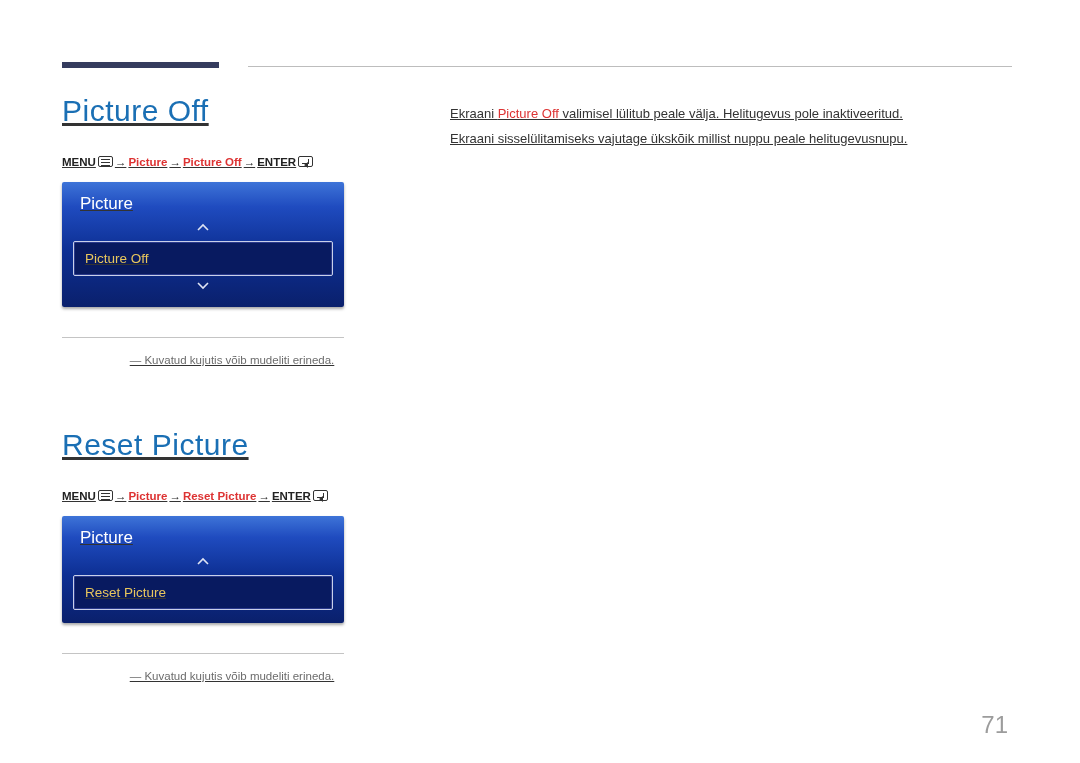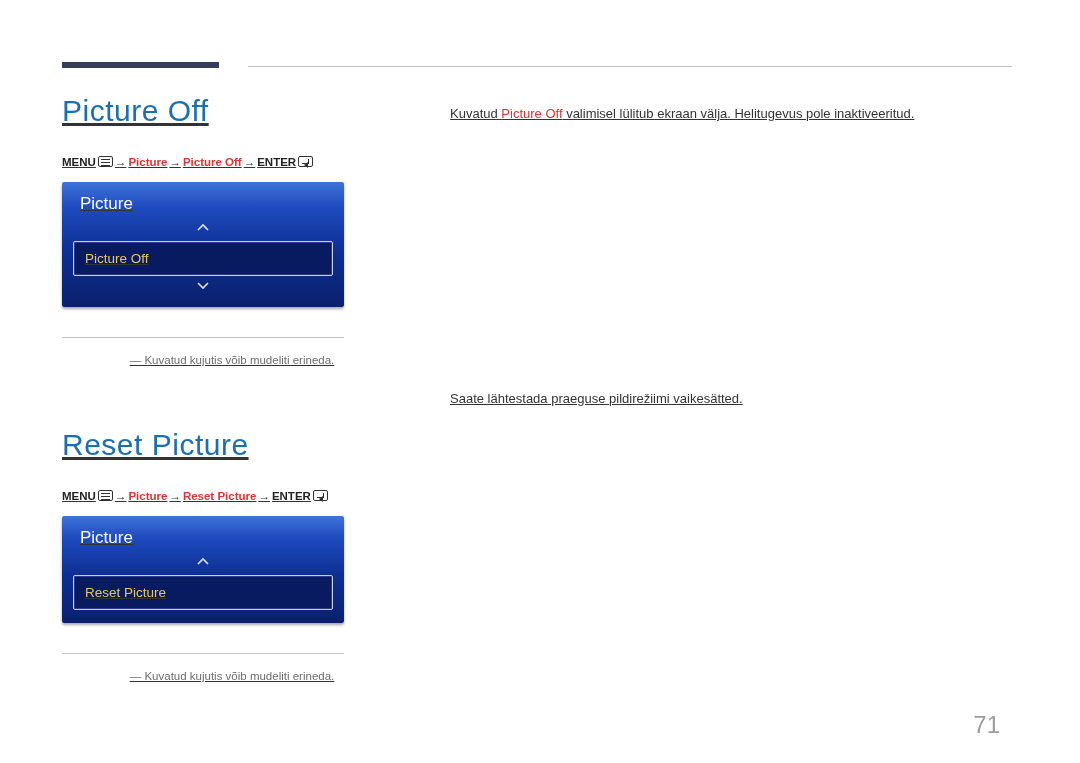--- a/index.html
+++ b/index.html
@@ -103,21 +103,21 @@
     border: 0; border-top: 1px solid #c4c4c4;
     margin: 30px 0 16px 0;
     width: 282px;
   }
   .note {
     color:#6c6c6c; font-size:11.5px;text-align:center;
   }
   .section-gap { height: 60px; }
   .right .highlight { color:#d33; }
   .page-number {
-    position: absolute; right: 80px; bottom: 24px;
+    position: absolute; right: 72px; bottom: 24px;
     color:#9c9c9c; font-size: 24px; font-weight: 300;
   }
 </style>
 </head>
 <body>
 
 <div class="title-bar"></div>
 <div class="top-rule"></div>
 
 <div class="cols">
@@ -181,22 +181,22 @@
       <div class="option">Reset Picture</div>
     </div>
 
     <hr class="note-sep">
     <div class="note">―  Kuvatud kujutis võib mudeliti erineda.</div>
 
   </div>
 
   <div class="right">
     <p>
-      <span>Kuvatud </span><span class="highlight">Picture Off</span><span> valimisel lülitub ekraan välja. Helitugevus pole inaktiveeritud.</span>
+      <span>Ekraani </span><span class="highlight">Picture Off</span><span> valimisel lülitub peale välja. Helitugevus pole inaktiveeritud.</span>
     </p>
+    <p>Ekraani sisselülitamiseks vajutage ükskõik millist nuppu peale helitugevusnupu.</p>
 
     <div style="height:260px"></div>
 
-    <p>Saate lähtestada praeguse pildirežiimi vaikesätted.</p>
   </div>
 </div>
 
 <div class="page-number">71</div>
 
 </body></html>

